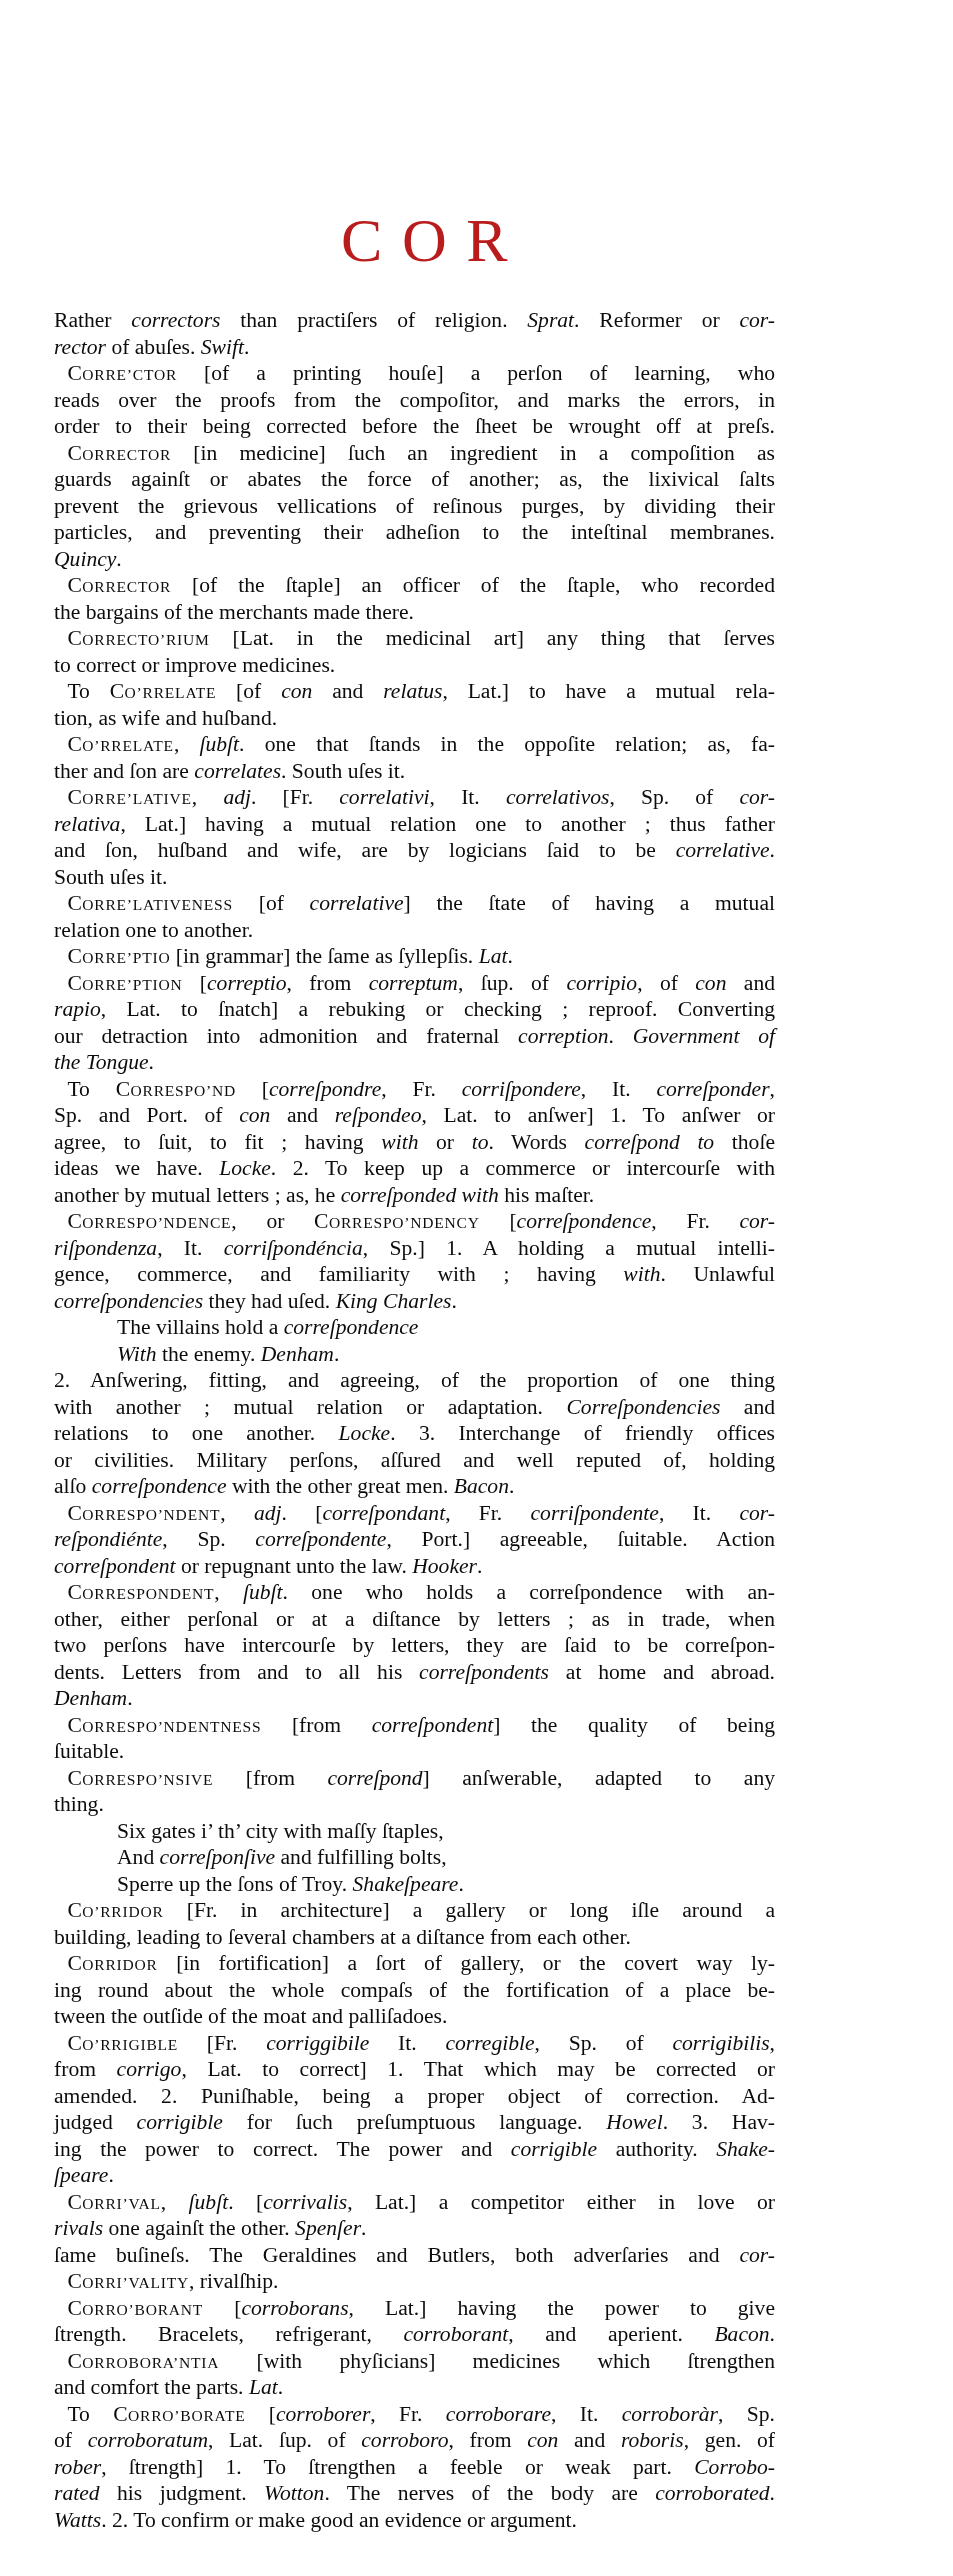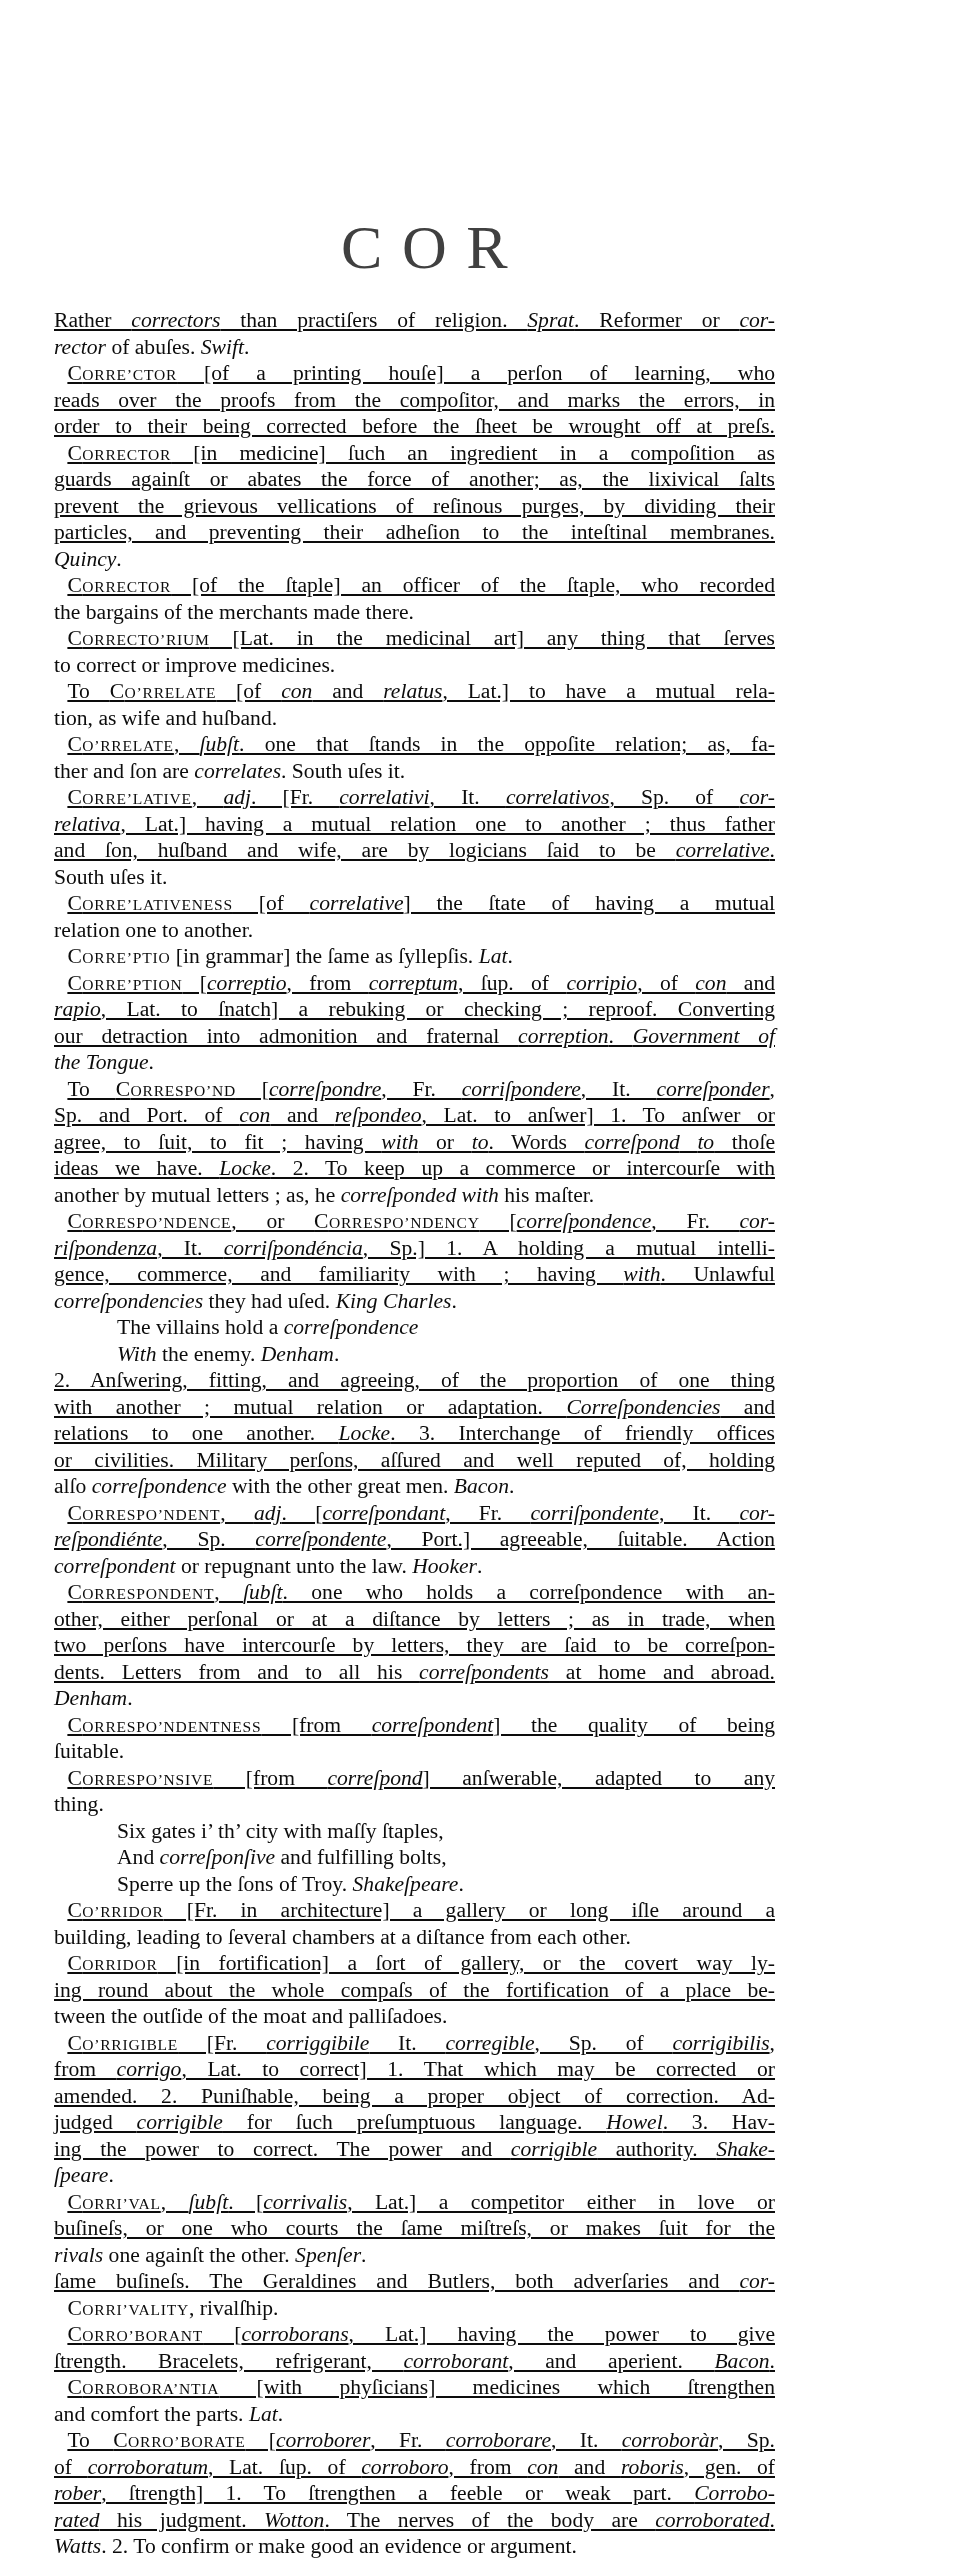--- a/index.html
+++ b/index.html
@@ -3,33 +3,33 @@
 <meta charset="utf-8">
 <style>
   html,body{margin:0;padding:0;}
   body{
     width:954px;height:3177px;background:#ffffff;color:#000;
     font-family:"Liberation Serif","DejaVu Serif",serif;
     position:relative;overflow:hidden;
   }
   .sheet{position:absolute;inset:0;background:#ffffff;}
   .running-head{
-    position:absolute;top:216px;left:54px;width:721px;
+    position:absolute;top:209px;left:54px;width:721px;
     text-align:center;font-size:62px;line-height:1;
     letter-spacing:19.6px;padding-left:19.6px;
-    color:#404040;
+    color:#b91c1c;
   }
   .text-block{
     position:absolute;top:307px;left:54px;width:721px;
   }
   .line{
     height:26.5px;line-height:26.5px;font-size:21.6px;
     white-space:normal;overflow:visible;color:#0c0c0c;
   }
-  .al-j{text-align:justify;text-align-last:justify;text-decoration:underline;}
+  .al-j{text-align:justify;text-align-last:justify;}
   .al-l{text-align:left;text-align-last:left;}
   .ind0{padding-left:0;}
   .ind1{padding-left:13.4px;}
   .ind2{padding-left:63px;}
   .it{font-style:italic;}
   .sc{letter-spacing:0.02em;text-align:center;}
   .sc .sc1{font-size:0.72em;letter-spacing:0.05em;}
 </style>
 </head>
 <body>
@@ -103,21 +103,20 @@
       <div class="line ind1 al-j"><span class="sc"><span>C</span><span class="sc1">ORRIDOR</span></span> [in fortification] a ſort of gallery, or the covert way ly-</div>
       <div class="line ind0 al-j">ing round about the whole compaſs of the fortification of a place be-</div>
       <div class="line ind0 al-l">tween the outſide of the moat and palliſadoes.</div>
       <div class="line ind1 al-j"><span class="sc"><span>C</span><span class="sc1">O’RRIGIBLE</span></span> [Fr. <span class="it">corriggibile</span> It.  <span class="it">corregible</span>, Sp. of <span class="it">corrigibilis</span>,</div>
       <div class="line ind0 al-j">from <span class="it">corrigo</span>, Lat. to correct] 1. That which may be corrected or</div>
       <div class="line ind0 al-j">amended.  2. Puniſhable, being a proper object of correction.  Ad-</div>
       <div class="line ind0 al-j">judged <span class="it">corrigible</span> for ſuch preſumptuous language.  <span class="it">Howel</span>.  3. Hav-</div>
       <div class="line ind0 al-j">ing the power to correct.  The power and <span class="it">corrigible</span> authority.  <span class="it">Shake-</span></div>
       <div class="line ind0 al-l"><span class="it">ſpeare</span>.</div>
       <div class="line ind1 al-j"><span class="sc"><span>C</span><span class="sc1">ORRI’VAL</span></span>, <span class="it">ſubſt</span>. [<span class="it">corrivalis</span>, Lat.] a competitor either in love or</div>
-      <div class="line ind0 al-j">buſineſs, or one who courts the ſame miſtreſs, or makes ſuit for the</div>
       <div class="line ind0 al-l"><span class="it">rivals</span> one againſt the other.  <span class="it">Spenſer</span>.</div>
       <div class="line ind0 al-j">ſame buſineſs.  The Geraldines and Butlers, both adverſaries and <span class="it">cor-</span></div>
       <div class="line ind1 al-l"><span class="sc"><span>C</span><span class="sc1">ORRI’VALITY</span></span>, rivalſhip.</div>
       <div class="line ind1 al-j"><span class="sc"><span>C</span><span class="sc1">ORRO’BORANT</span></span> [<span class="it">corroborans</span>, Lat.]  having the power to give</div>
       <div class="line ind0 al-j">ſtrength.  Bracelets, refrigerant, <span class="it">corroborant</span>, and aperient.  <span class="it">Bacon</span>.</div>
       <div class="line ind1 al-j"><span class="sc"><span>C</span><span class="sc1">ORROBORA’NTIA</span></span> [with phyſicians]  medicines which ſtrengthen</div>
       <div class="line ind0 al-l">and comfort the parts.  <span class="it">Lat</span>.</div>
       <div class="line ind1 al-j">To <span class="sc"><span>C</span><span class="sc1">ORRO’BORATE</span></span> [<span class="it">corroborer</span>, Fr. <span class="it">corroborare</span>, It. <span class="it">corroboràr</span>, Sp.</div>
       <div class="line ind0 al-j">of <span class="it">corroboratum</span>, Lat. ſup. of <span class="it">corroboro</span>, from <span class="it">con</span> and <span class="it">roboris</span>, gen. of</div>
       <div class="line ind0 al-j"><span class="it">rober</span>, ſtrength] 1. To ſtrengthen a feeble or weak part.  <span class="it">Corrobo-</span></div>

